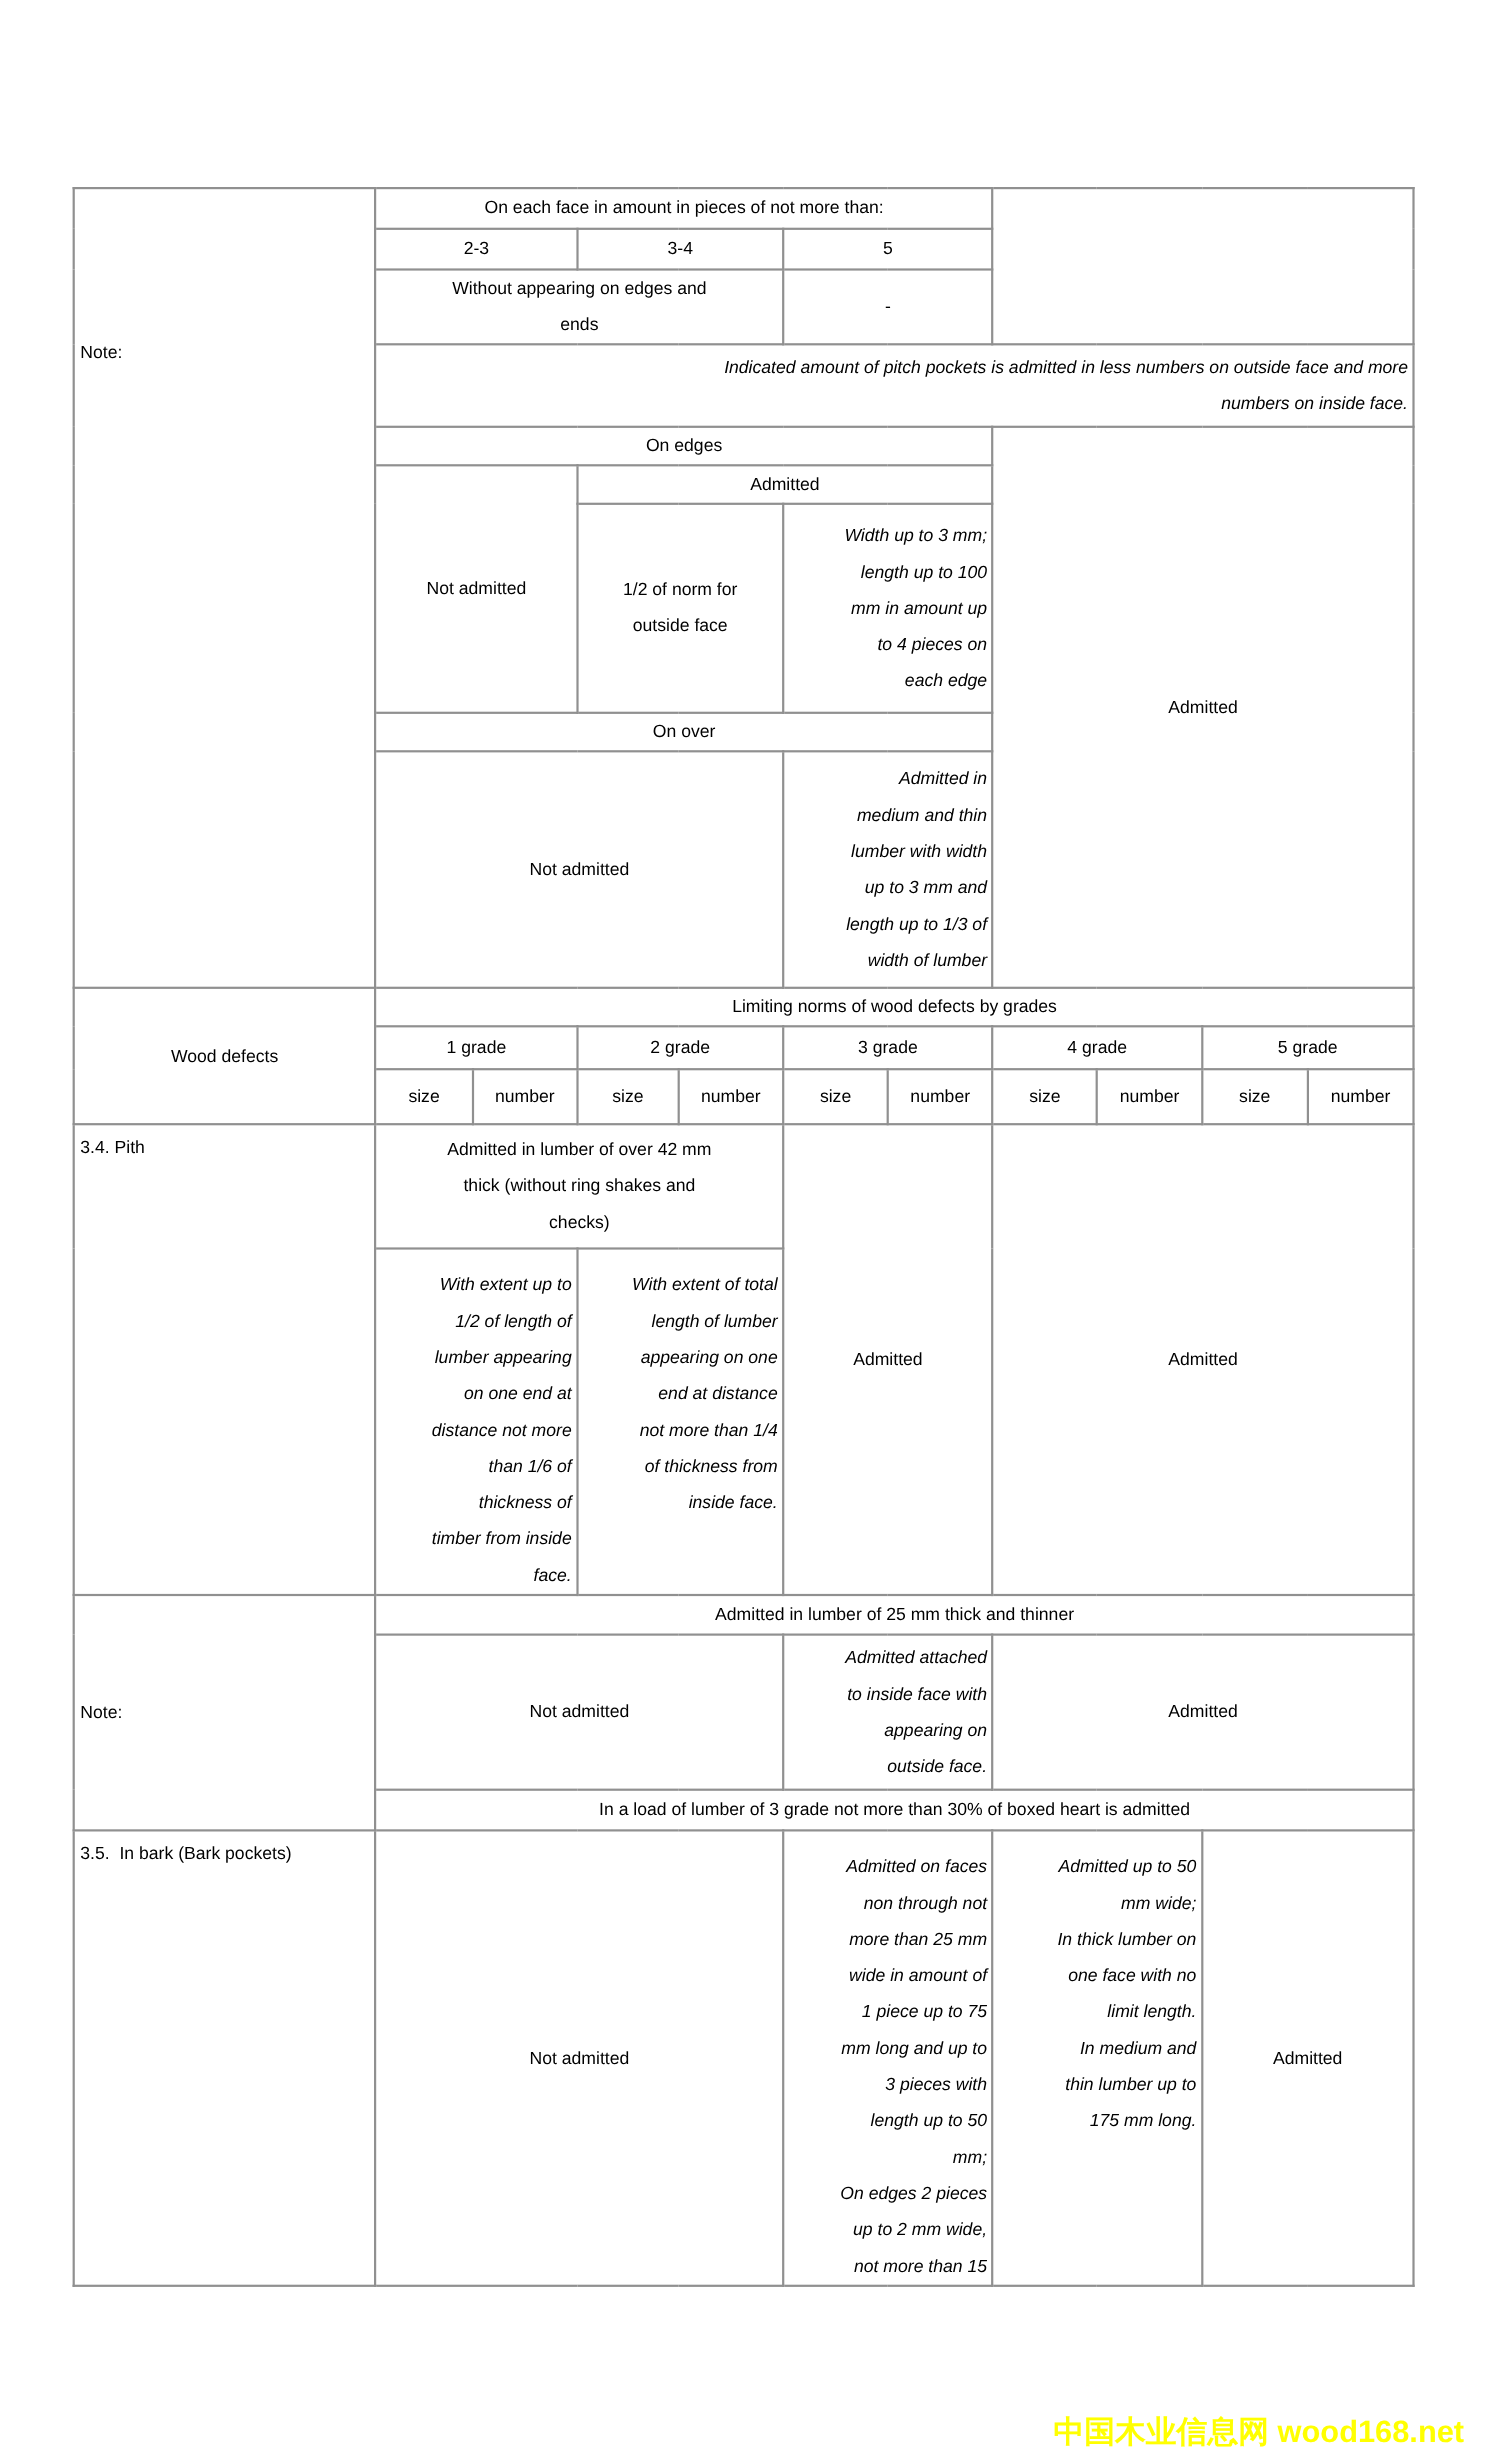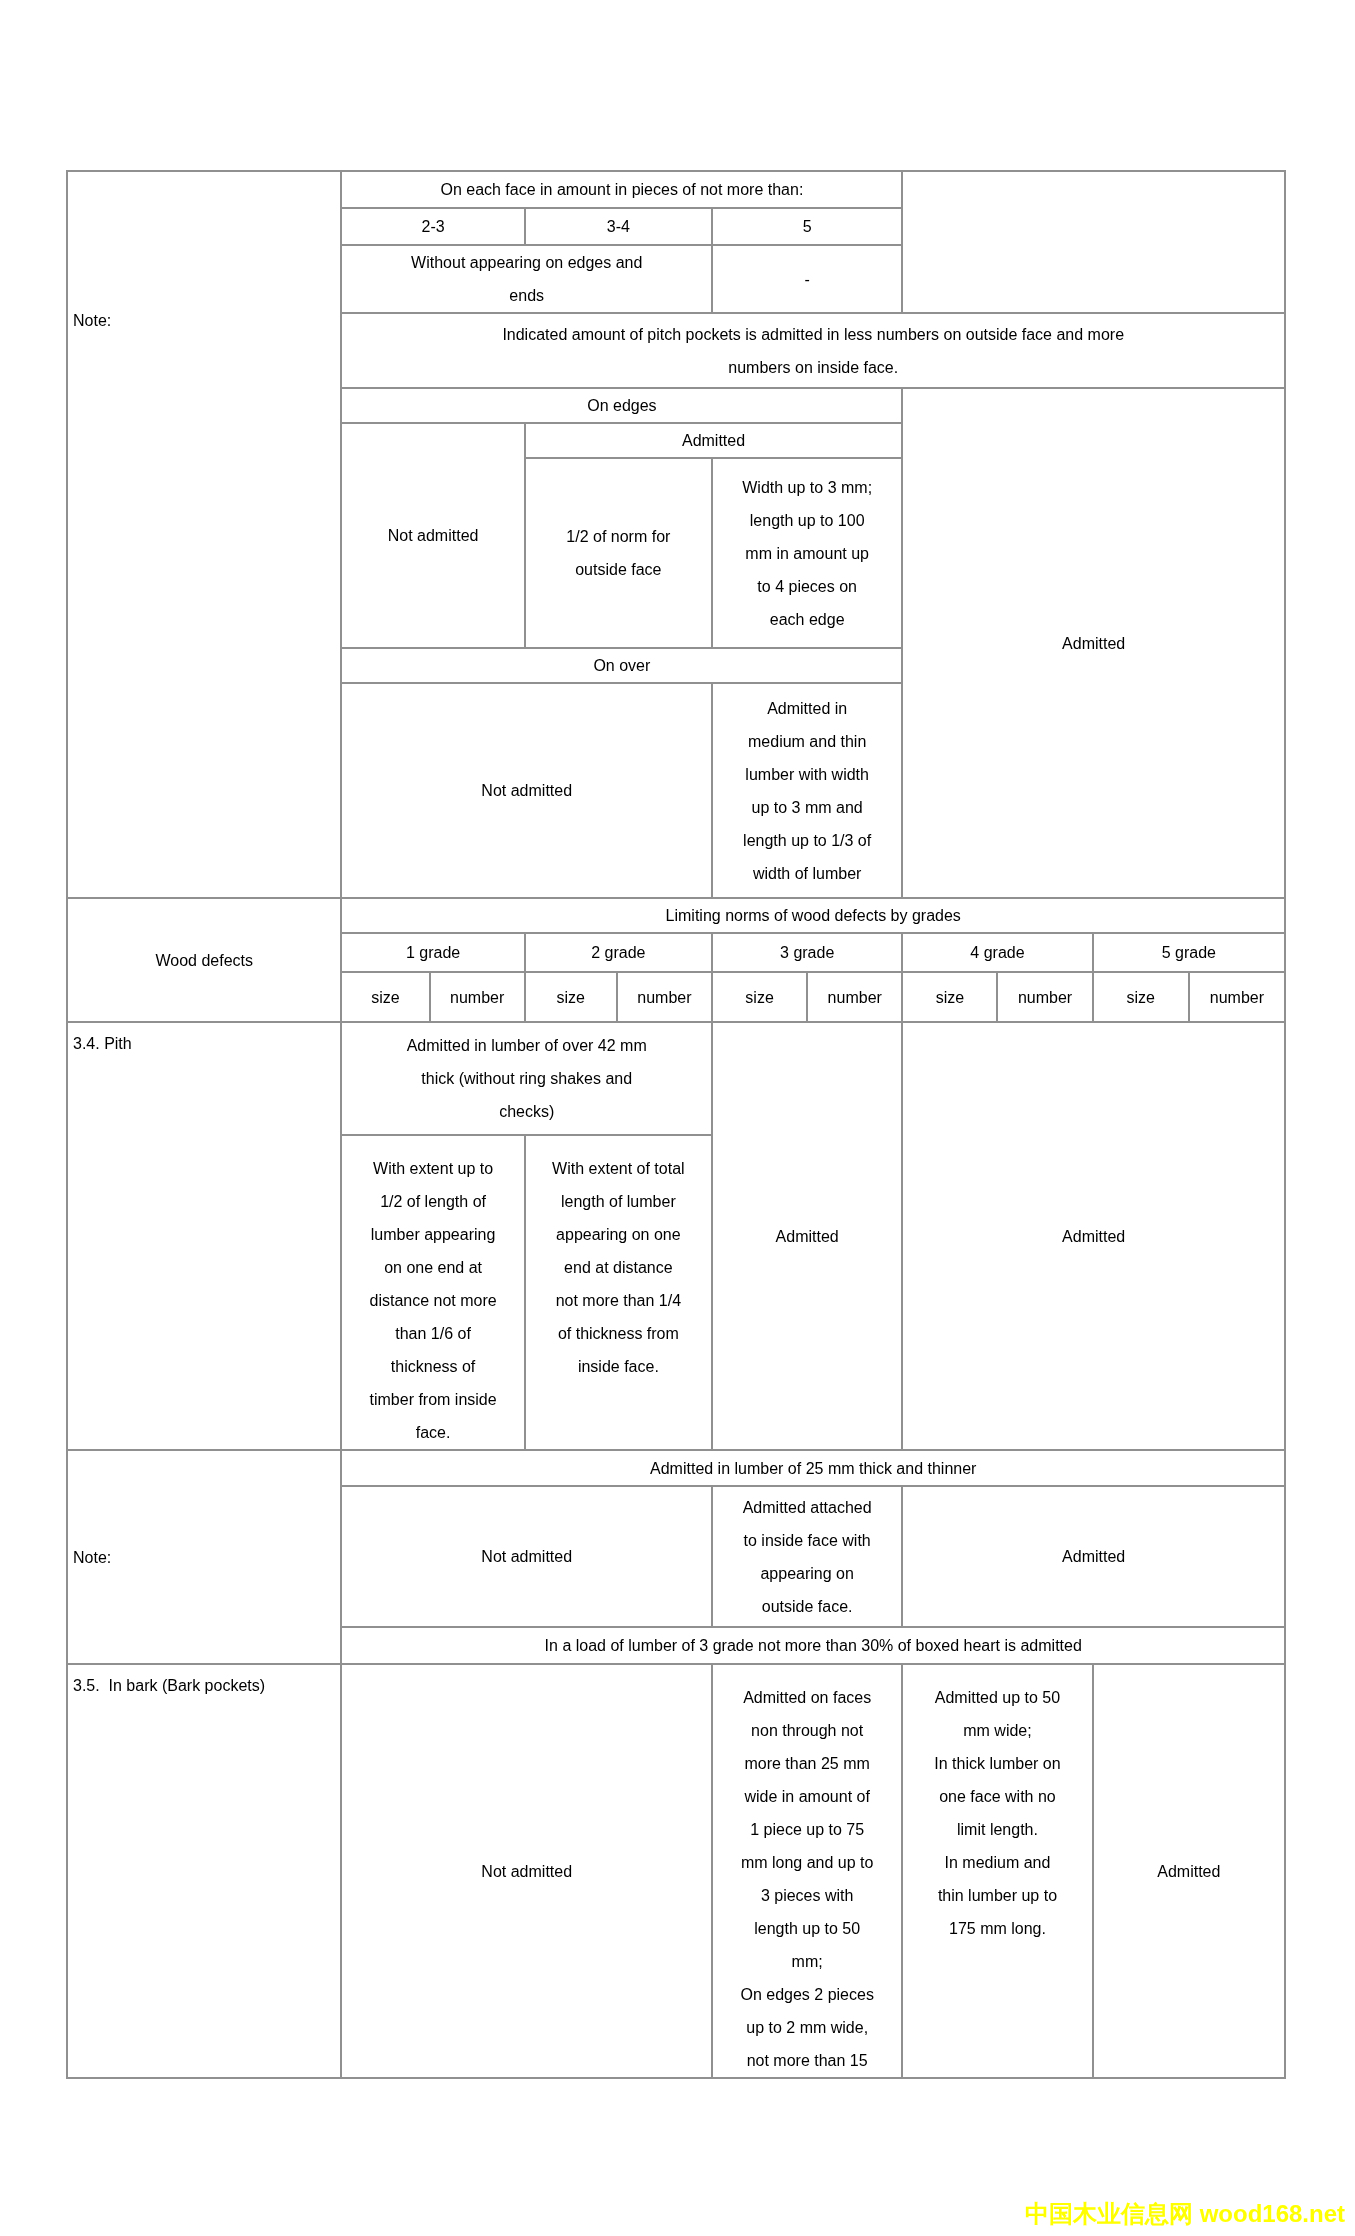--- a/index.html
+++ b/index.html
@@ -24,30 +24,30 @@
     border:2px solid #909090;
     font-size:16px;
     line-height:33px;
     padding:0 4px;
     text-align:center;
     vertical-align:middle;
     white-space:pre-wrap;
     overflow:hidden;
     word-wrap:break-word;
   }
-  td.l{text-align:center;}
+  td.l{text-align:right;font-style:italic;}
   td.t{vertical-align:top;padding-top:16px;}
   td.lbl{text-align:left;vertical-align:top;padding-top:4px;padding-left:5px;border-radius:24px;}
   td.note1lbl{text-align:left;vertical-align:top;padding-top:132px;padding-left:5px;}
   td.note2lbl{text-align:left;padding-left:5px;}
   .watermark{
     position:absolute;
-    right:10px;
+    right:24px;
     bottom:6px;
-    font-size:24px;
+    font-size:28px;
     font-weight:bold;
     white-space:nowrap;
     margin-top:36px;
   }
 </style>
 </head>
 <body>
 
 <div class="page">
 

